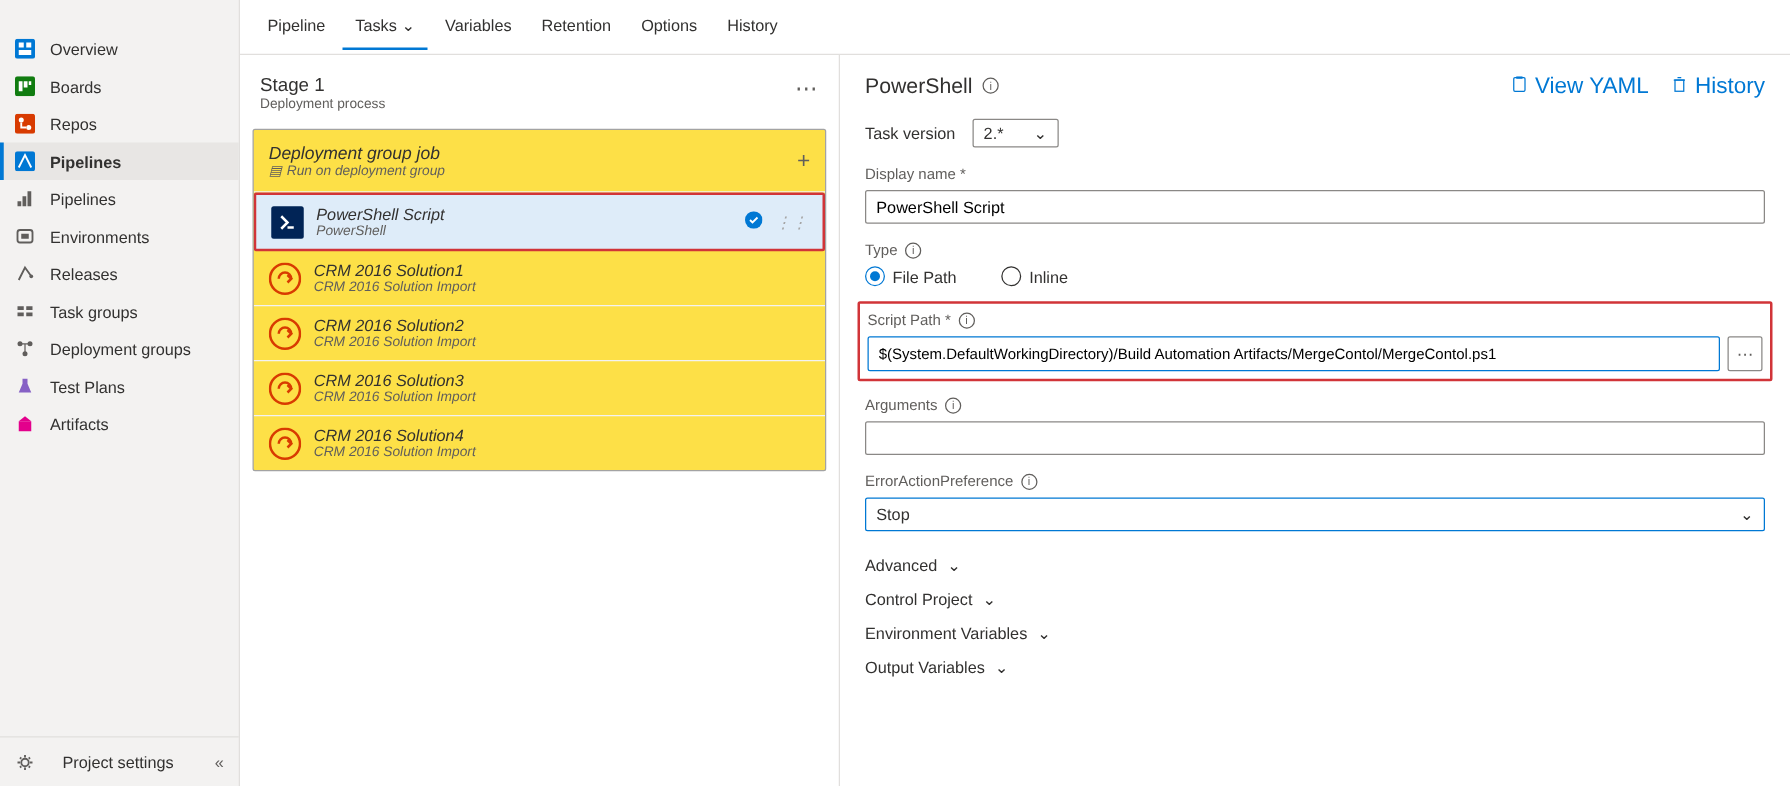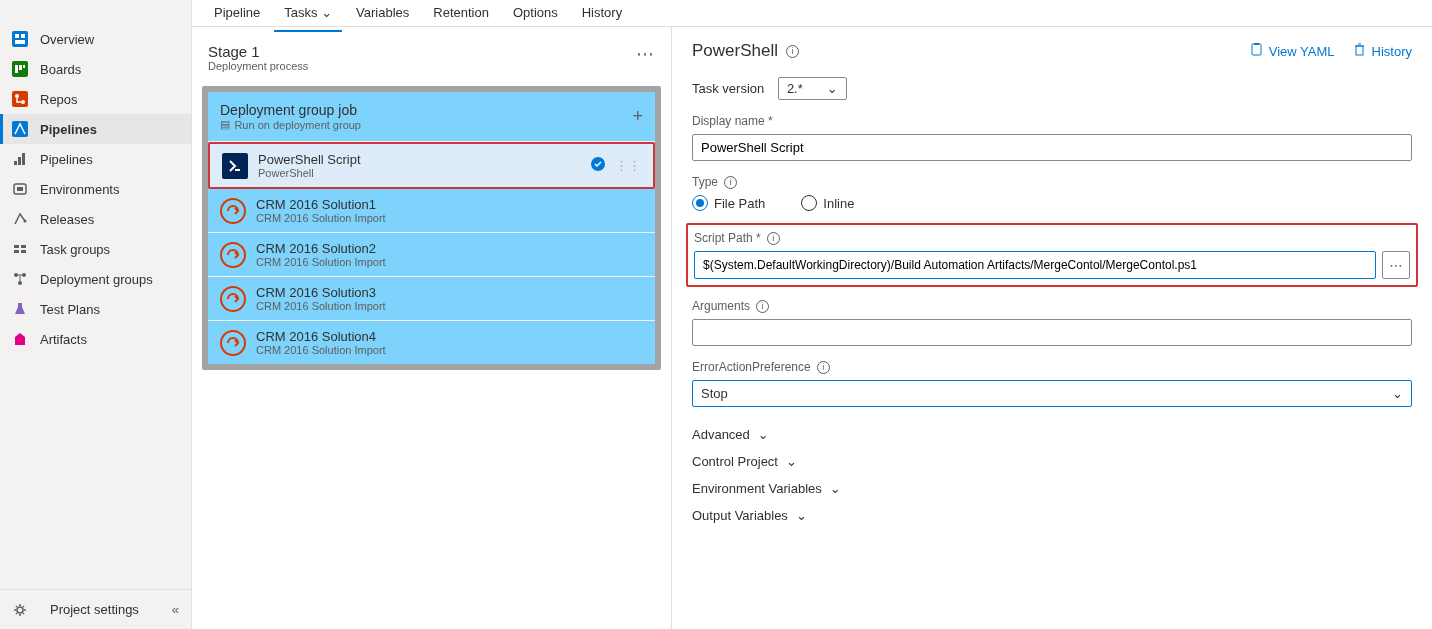--- a/index.html
+++ b/index.html
@@ -6,45 +6,45 @@
 body { font-family: 'Segoe UI', Arial, sans-serif; font-size: 13px; color: #323130; background: #fff; width: 1432px; height: 629px; overflow: hidden; display: flex; }
 .sidebar { width: 192px; background: #f3f2f1; border-right: 1px solid #e1dfdd; display: flex; flex-direction: column; }
 .sidebar-list { flex: 1; padding-top: 24px; }
 .sidebar-item { display: flex; align-items: center; height: 30px; padding: 0 12px; cursor: pointer; color: #323130; font-size: 13px; }
 .sidebar-item.sub { padding-left: 12px; }
 .sidebar-item.active { background: #e8e6e4; position: relative; }
 .sidebar-item.active::before { content:''; position:absolute; left:0; top:0; bottom:0; width:3px; background:#0078d4; }
 .sidebar-icon { width: 16px; height: 16px; margin-right: 12px; display:inline-flex; align-items:center; justify-content:center; }
 .sidebar-footer { border-top: 1px solid #e1dfdd; height: 40px; display:flex; align-items:center; padding:0 12px; justify-content:space-between; cursor:pointer; }
 .main { flex:1; display:flex; flex-direction:column; }
-.tabs { display:flex; align-items:center; height:27px; padding:0 12px; border-bottom: 1px solid #e1dfdd; gap: 4px; }
+.tabs { display:flex; align-items:center; height:44px; padding:0 12px; border-bottom: 1px solid #e1dfdd; gap: 4px; }
 .tab { padding: 10px 10px; cursor:pointer; font-size:13px; color:#323130; border-bottom: 2px solid transparent; }
 .tab.active { border-bottom: 2px solid #0078d4; color:#323130; font-weight:400; }
 .content { flex:1; display:flex; }
 .stage-col { width: 480px; border-right: 1px solid #e1dfdd; padding: 10px 10px; }
 .stage-header { display:flex; justify-content:space-between; align-items:flex-start; padding: 6px 6px 14px 6px; }
 .stage-title { font-size: 15px; }
 .stage-sub { font-size: 11px; color: #605e5c; }
 .ellipsis { cursor:pointer; color:#605e5c; font-size:18px; letter-spacing:1px; }
-.job-card { border:6px solid #a3a3a3; border-radius:2px; background:#7dd3fc; overflow:hidden; }
+.job-card { border:1px solid #a3a3a3; border-radius:2px; background:#fde047; overflow:hidden;font-style:italic; }
 .job-header { display:flex; justify-content:space-between; align-items:center; padding:10px 12px; border-bottom:1px solid #f3f2f1; }
 .job-header-title { font-size:14px; }
 .job-header-sub { font-size:11px; color:#605e5c; display:flex; align-items:center; gap:4px; }
 .plus-btn { font-size:18px; color:#605e5c; cursor:pointer; }
 .task-row { display:flex; align-items:center; padding:8px 12px; border-bottom:1px solid #f3f2f1; cursor:pointer; gap:10px; }
 .task-row.selected { background:#deecf9; border:2px solid #d13438; border-radius:2px; position:relative; }
 .task-icon { width:26px; height:26px; display:flex; align-items:center; justify-content:center; border-radius:2px; }
 .task-info { flex:1; }
 .task-title { font-size:13px; }
 .task-sub { font-size:11px; color:#605e5c; }
 .drag-handle { color:#a6a6a6; }
 .details-col { flex:1; padding: 14px 20px; overflow-y:auto; }
 .details-header { display:flex; justify-content:space-between; align-items:center; margin-bottom:16px; }
 .details-title { font-size:17px; display:flex; align-items:center; gap:8px; }
-.details-actions { display:flex; gap:18px; font-size:13px; }
+.details-actions { display:flex; gap:18px; font-size:18px; }
 .action-link { color:#0078d4; cursor:pointer; display:flex; align-items:center; gap:6px; }
 .form-row { margin-bottom:14px; }
 .form-label { font-size:12px; color:#605e5c; display:flex; align-items:center; gap:6px; margin-bottom:6px; }
 .info-icon { width:13px; height:13px; border:1px solid #605e5c; border-radius:50%; display:inline-flex; align-items:center; justify-content:center; font-size:9px; color:#605e5c; }
 .text-input { width:100%; border:1px solid #8a8886; border-radius:2px; padding:5px 8px; font-size:13px; font-family:inherit; }
 .select-wrap { display:inline-flex; align-items:center; border:1px solid #8a8886; border-radius:2px; padding:3px 8px; gap:24px; cursor:pointer; }
 .select-wide { display:flex; justify-content:space-between; border:1px solid #0078d4; border-radius:2px; padding:5px 8px; width:100%; cursor:pointer; }
 .radio-group { display:flex; gap:36px; align-items:center; }
 .radio-item { display:flex; align-items:center; gap:6px; cursor:pointer; }
 .radio-circle { width:16px; height:16px; border:1px solid #323130; border-radius:50%; display:flex; align-items:center; justify-content:center; }

